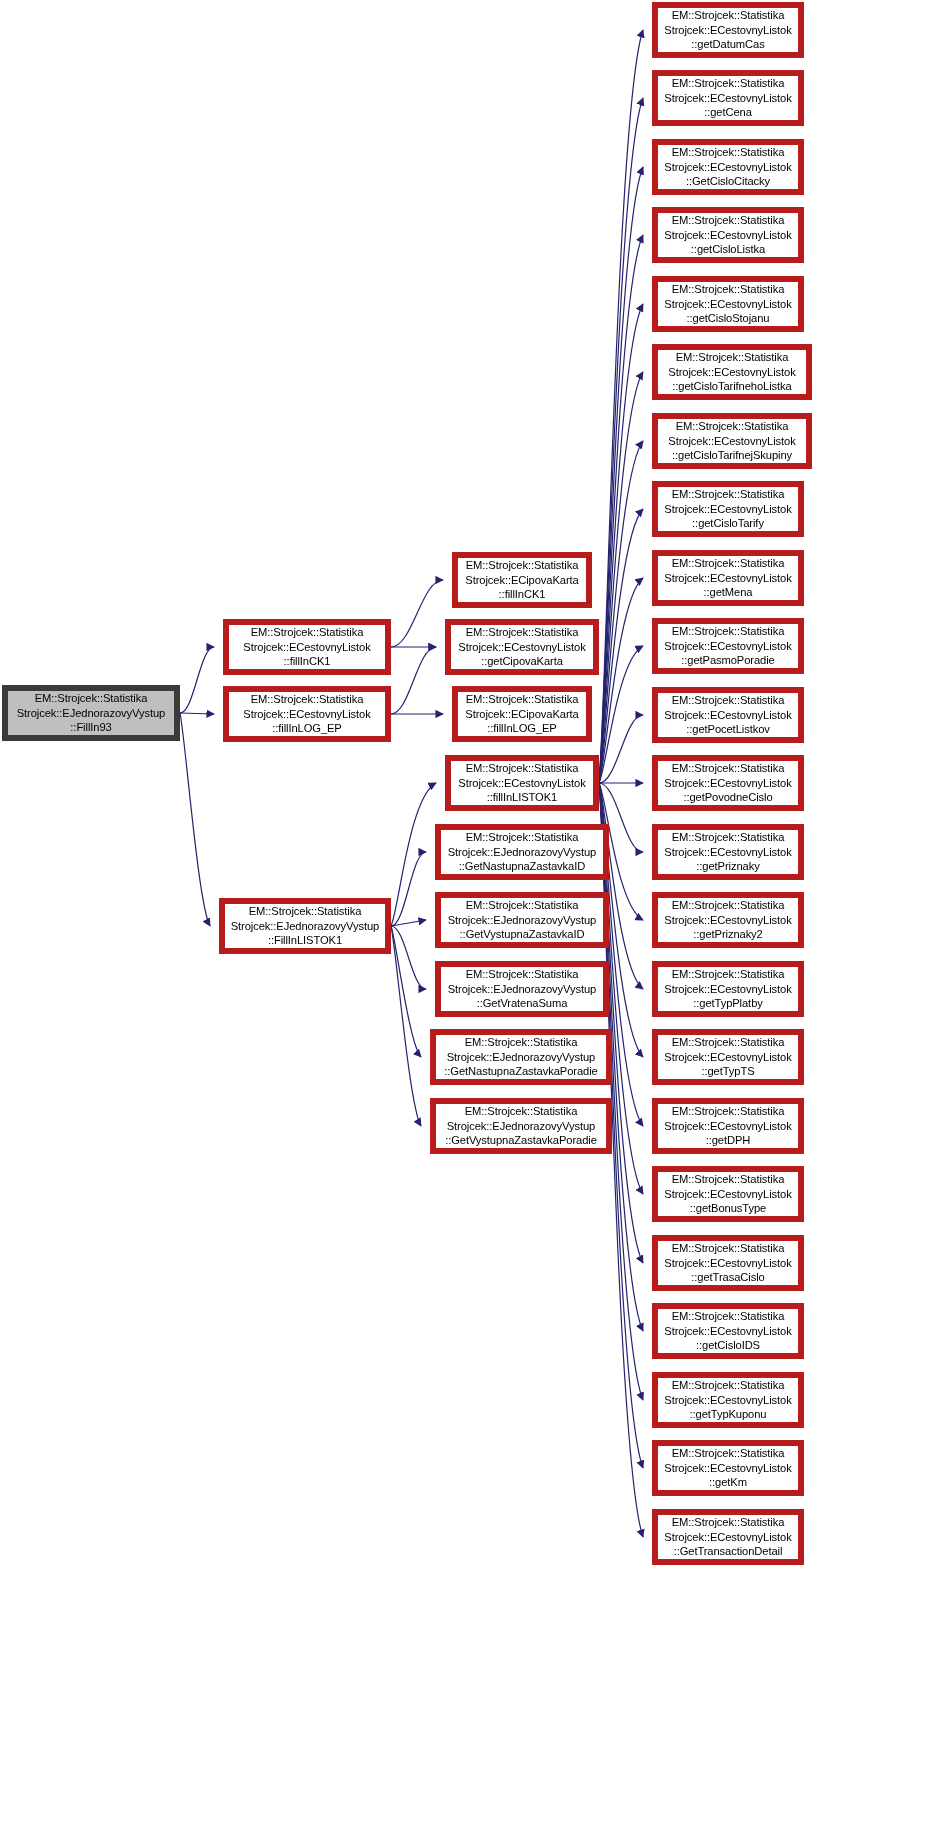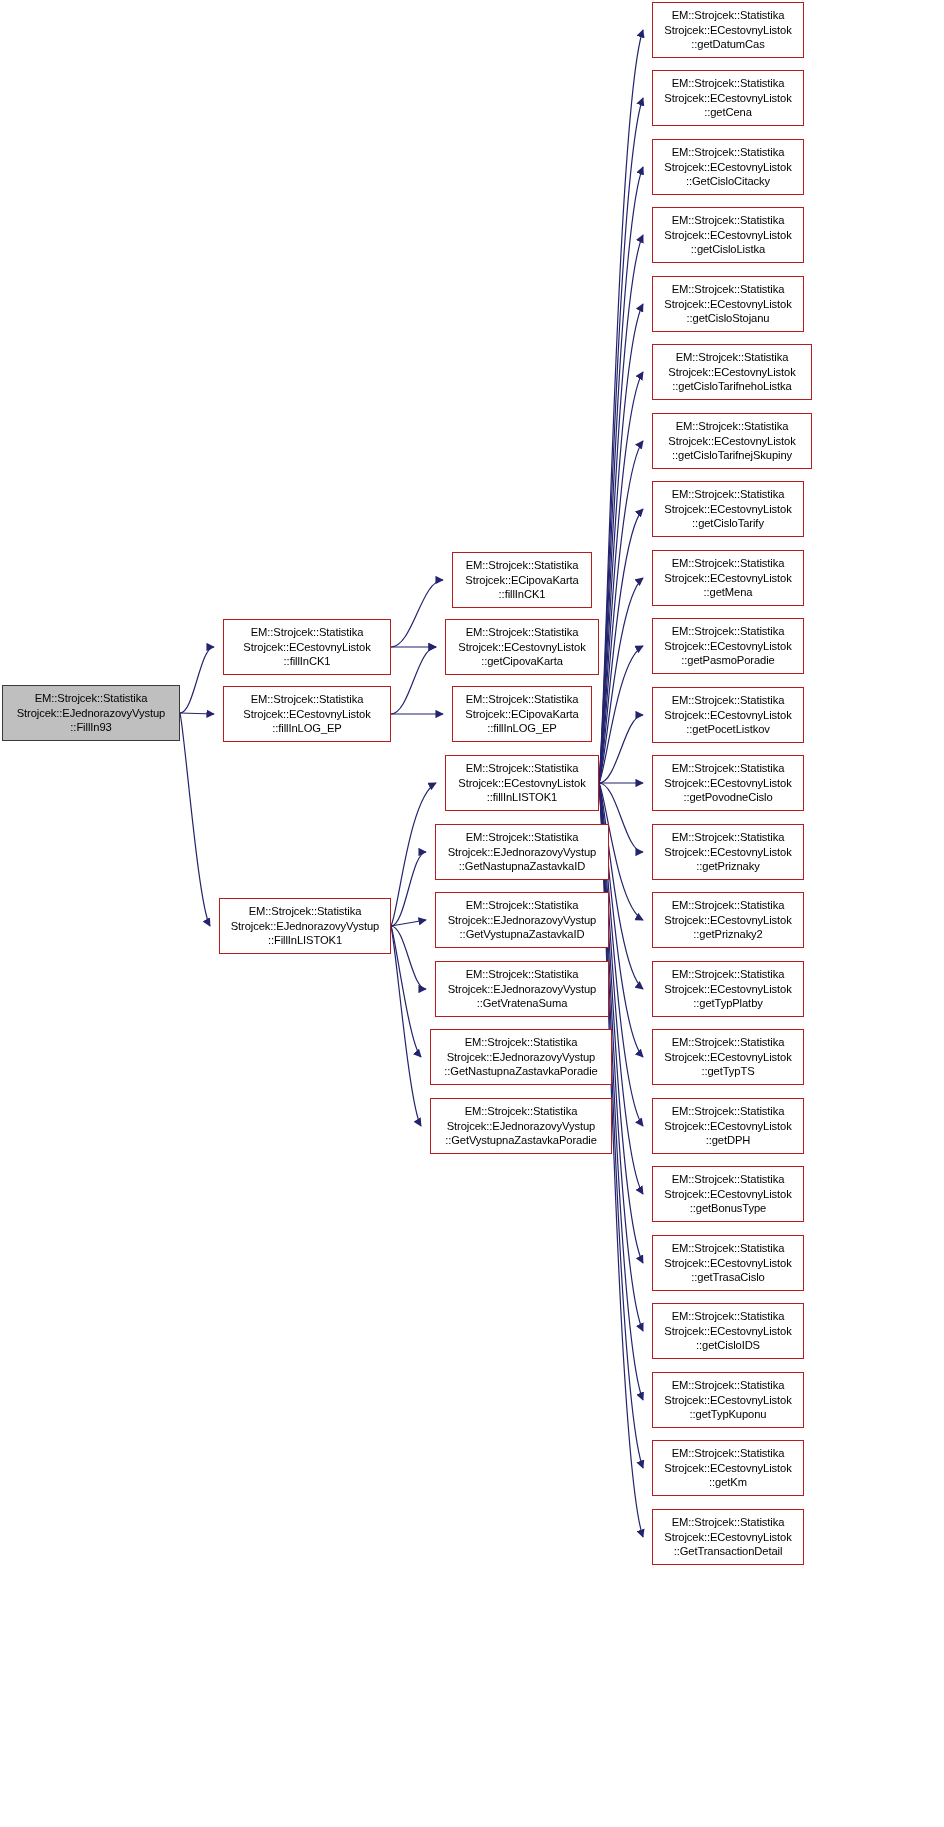--- a/index.html
+++ b/index.html
@@ -19,21 +19,21 @@
     position: absolute;
     left: 0;
     top: 0;
     width: 944px;
     height: 1827px;
     pointer-events: none;
   }
   .node {
     position: absolute;
     box-sizing: border-box;
-    border: 1px solid #b91c1c;
+    border: 6px solid #b91c1c;
     background: #ffffff;
     color: #000000;
     font-size: 11.2px;
     line-height: 14.6px;
     text-align: center;
     display: flex;
     flex-direction: column;
     align-items: center;
     justify-content: center;
     padding: 2px 3px;

